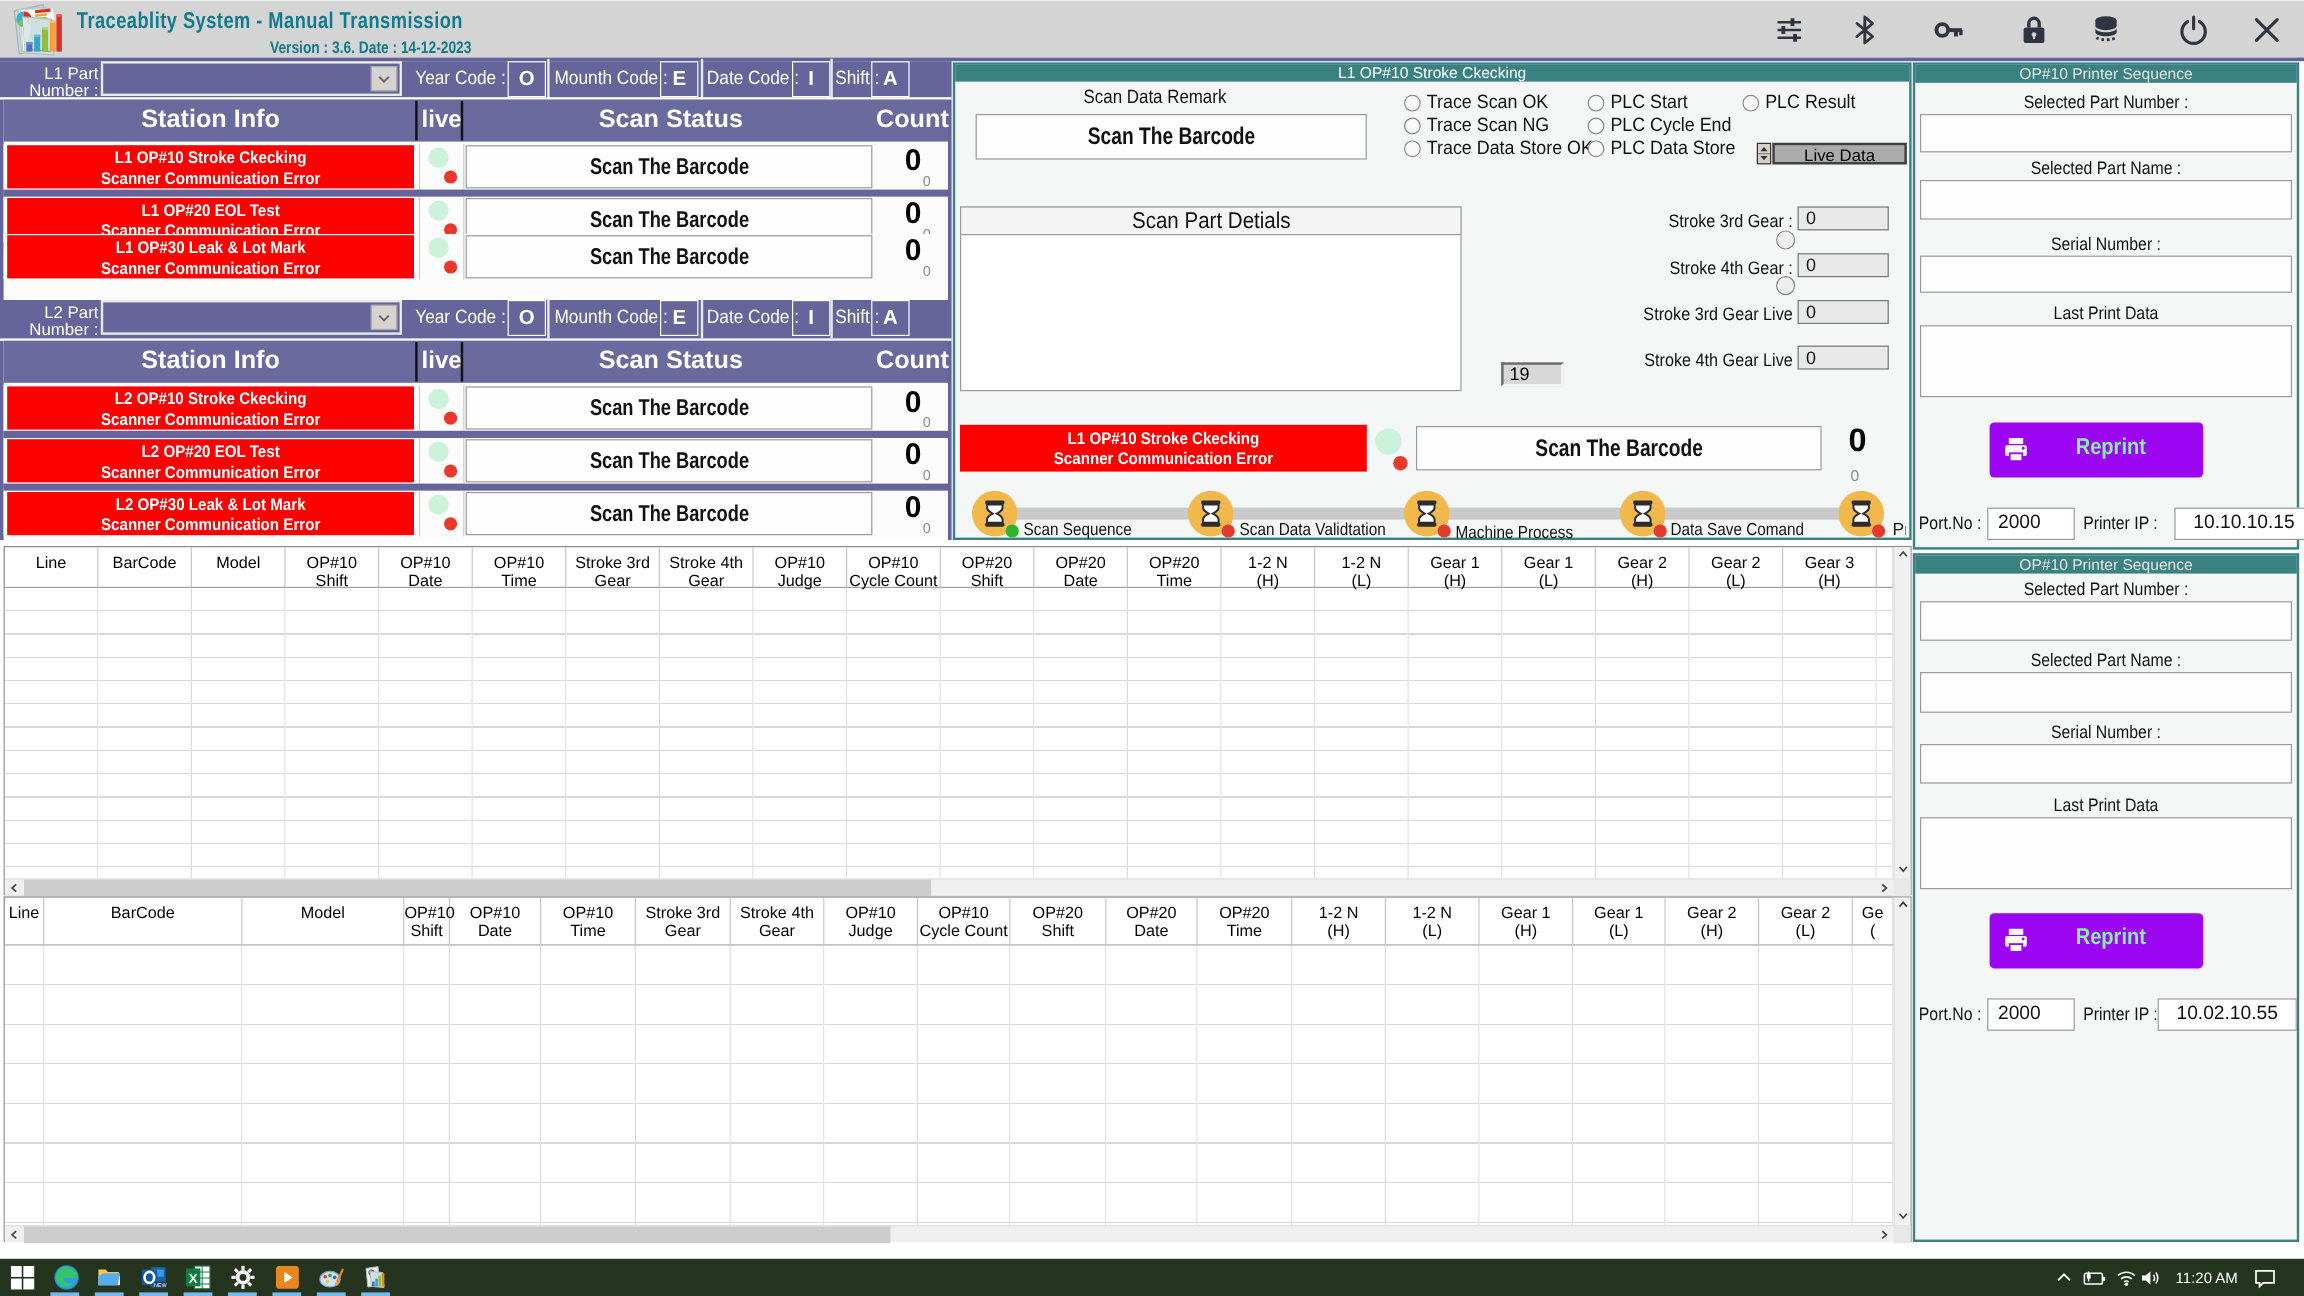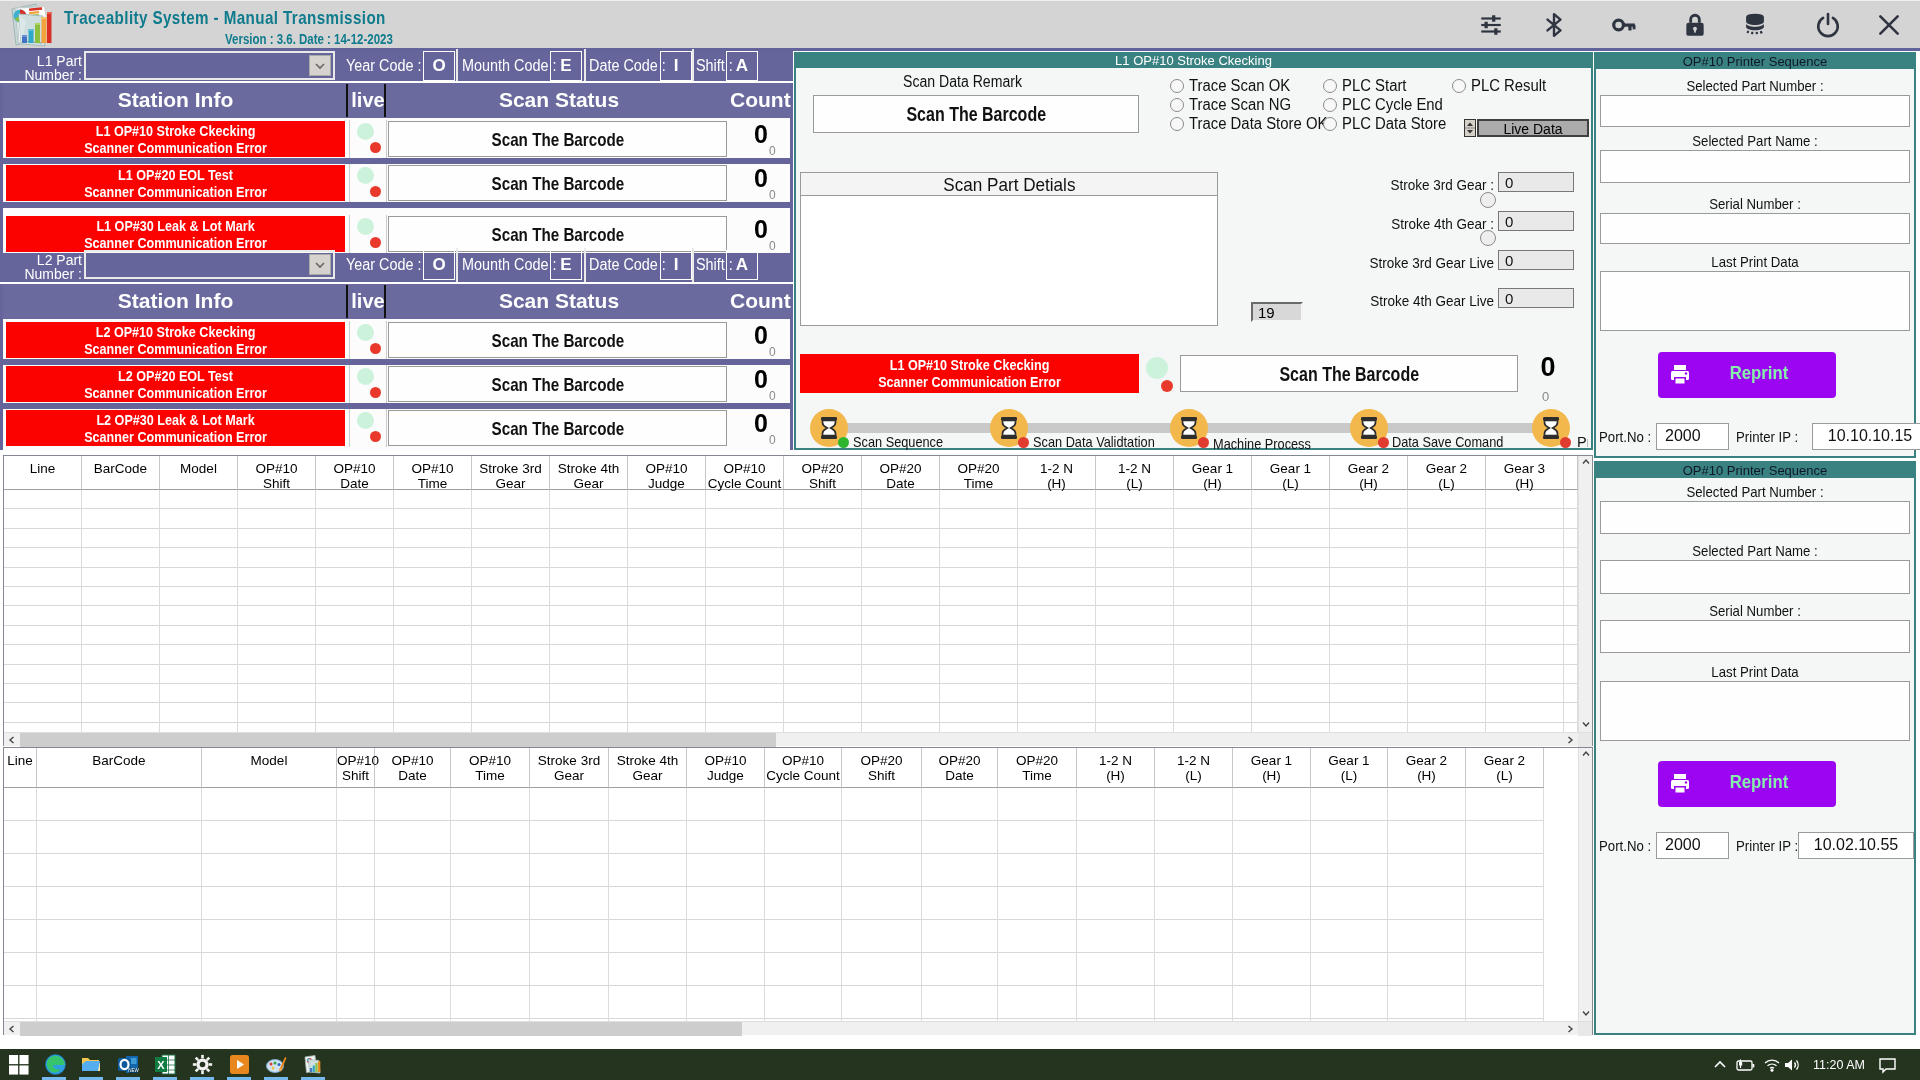--- a/index.html
+++ b/index.html
@@ -35,21 +35,21 @@
 
 #midpanel{left:794px;top:52px;width:799px;height:398px;background:#f5f6f6;border:2px solid #3a8181;}
 #midhead{left:0;top:0;width:795px;height:14px;background:#3a8181;color:#fff;font-size:13px;text-align:center;line-height:14px;}
 .mlabel{position:absolute;font-size:16px;color:#111;white-space:nowrap;}
 .radio{position:absolute;width:14px;height:14px;border-radius:50%;border:1px solid #8a8a8a;background:#f8f8f8;}
 .rlabel{position:absolute;font-size:16px;color:#111;white-space:nowrap;transform:scaleX(0.93);transform-origin:0 0;}
 .gearbox{position:absolute;width:76px;height:20px;background:#e9e9e9;border:1px solid #777;font-size:15px;color:#111;padding:1px 0 0 6px;}
 .gearlab{position:absolute;font-size:15px;color:#111;white-space:nowrap;text-align:right;transform:scaleX(0.9);transform-origin:100% 0;}
 
 .rpanel{background:#f5f6f6;border:2px solid #3a8181;left:1594px;width:322px;}
-.rphead{position:absolute;left:0;top:0;width:100%;height:15px;background:#3a8181;color:#0f172a;font-size:13px;text-align:center;line-height:15px;}
+.rphead{position:absolute;left:0;top:0;width:100%;height:15px;background:#3a8181;color:#e5e5e5;font-size:13px;text-align:center;line-height:15px;}
 .rplab{position:absolute;width:100%;text-align:center;font-size:15px;line-height:15px;color:#111;transform:scaleX(0.88);}
 .rpbox{position:absolute;left:4px;width:310px;border:1px solid #9a9a9a;background:#fefefe;}
 .reprint{position:absolute;background:#9c05f2;border-radius:4px;color:#86efac;text-align:center;}
 .portlab{position:absolute;font-size:15px;color:#111;transform:scaleX(0.88);transform-origin:0 50%;}
 .portbox{position:absolute;border:1px solid #9a9a9a;background:#fff;font-size:16px;color:#111;}
 
 .grid{background:#fff;border:1px solid #828790;}
 .gcol{position:absolute;top:0;}
 .ghead{border-right:1px solid #c6c6c6;border-bottom:1px solid #a0a0a0;font-size:13.5px;text-align:center;color:#000;padding-top:5px;line-height:15px;white-space:nowrap;overflow:visible;}
 .gbody{border-right:1px solid #dcdcdc;}
@@ -178,21 +178,21 @@
 <div class="redbox"><span>L1 OP#20 EOL Test<br>Scanner Communication Error</span></div>
 <div style="position:absolute;left:346px;top:0;width:38px;height:38px;border-left:1px solid #ccc;border-right:1px solid #ccc;">
         <div class="glight" style="left:7px;top:3px;width:17px;height:17px;background:#cdf2dc;"></div>
         <div class="glight" style="left:20px;top:22px;width:11px;height:11px;background:#e8392c;"></div>
       </div>
 <div class="scanbox" style="left:385px;top:1px;width:339px;height:36px;font-size:19px;line-height:35px;"><span>Scan The Barcode</span></div>
 <div class="cnt" style="left:729px;top:0px;width:58px;font-size:25px;">0</div>
 <div class="cntg" style="left:766px;top:24px;">0</div>
 </div>
 <div class="rowgap" style="top:119px;"></div>
-<div class="strow" style="top:132px;">
+<div class="strow" style="top:112px;">
 <div class="redbox"><span>L1 OP#30 Leak &amp; Lot Mark<br>Scanner Communication Error</span></div>
 <div style="position:absolute;left:346px;top:0;width:38px;height:38px;border-left:1px solid #ccc;border-right:1px solid #ccc;">
         <div class="glight" style="left:7px;top:3px;width:17px;height:17px;background:#cdf2dc;"></div>
         <div class="glight" style="left:20px;top:22px;width:11px;height:11px;background:#e8392c;"></div>
       </div>
 <div class="scanbox" style="left:385px;top:1px;width:339px;height:36px;font-size:19px;line-height:35px;"><span>Scan The Barcode</span></div>
 <div class="cnt" style="left:729px;top:0px;width:58px;font-size:25px;">0</div>
 <div class="cntg" style="left:766px;top:24px;">0</div>
 </div>
 </div>
@@ -567,20 +567,24 @@
 <div class="gbody" style="height:233px;background:repeating-linear-gradient(to bottom,#fff 0,#fff 32px,#d8d8d8 32px,#d8d8d8 33px);"></div>
 </div>
 <div class="gcol" style="left:1384px;width:78px;height:288px;">
 <div class="ghead" style="height:40px;">Gear 2<br>(H)</div>
 <div class="gbody" style="height:233px;background:repeating-linear-gradient(to bottom,#fff 0,#fff 32px,#d8d8d8 32px,#d8d8d8 33px);"></div>
 </div>
 <div class="gcol" style="left:1462px;width:78px;height:288px;">
 <div class="ghead" style="height:40px;">Gear 2<br>(L)</div>
 <div class="gbody" style="height:233px;background:repeating-linear-gradient(to bottom,#fff 0,#fff 32px,#d8d8d8 32px,#d8d8d8 33px);"></div>
 </div>
+<div class="gcol" style="left:1540px;width:34px;height:288px;">
+<div class="ghead" style="height:40px;">Ge<br>(</div>
+<div class="gbody" style="height:233px;background:repeating-linear-gradient(to bottom,#fff 0,#fff 32px,#d8d8d8 32px,#d8d8d8 33px);"></div>
+</div>
 <div class="vsb" style="left:1574px;top:0;width:14px;height:273px;border-left:1px solid #dedfe1;">
 <div class="sbarrow" style="left:0;top:1px;"><svg width="10" height="10" viewBox="0 0 10 10">
           <path d="M2 6.5 L5 3 L8 6.5" fill="none" stroke="#444" stroke-width="1.4"></path>
         </svg></div>
 <div class="sbarrow" style="left:0;top:260px;"><svg width="10" height="10" viewBox="0 0 10 10">
           <path d="M2 3.5 L5 7 L8 3.5" fill="none" stroke="#444" stroke-width="1.4"></path>
         </svg></div>
 </div>
 <div class="hsb" style="left:0;top:273px;width:1588px;height:14px;border-top:1px solid #dedfe1;">
 <div class="sbarrow" style="left:1px;top:2px;"><svg width="10" height="10" viewBox="0 0 10 10">

